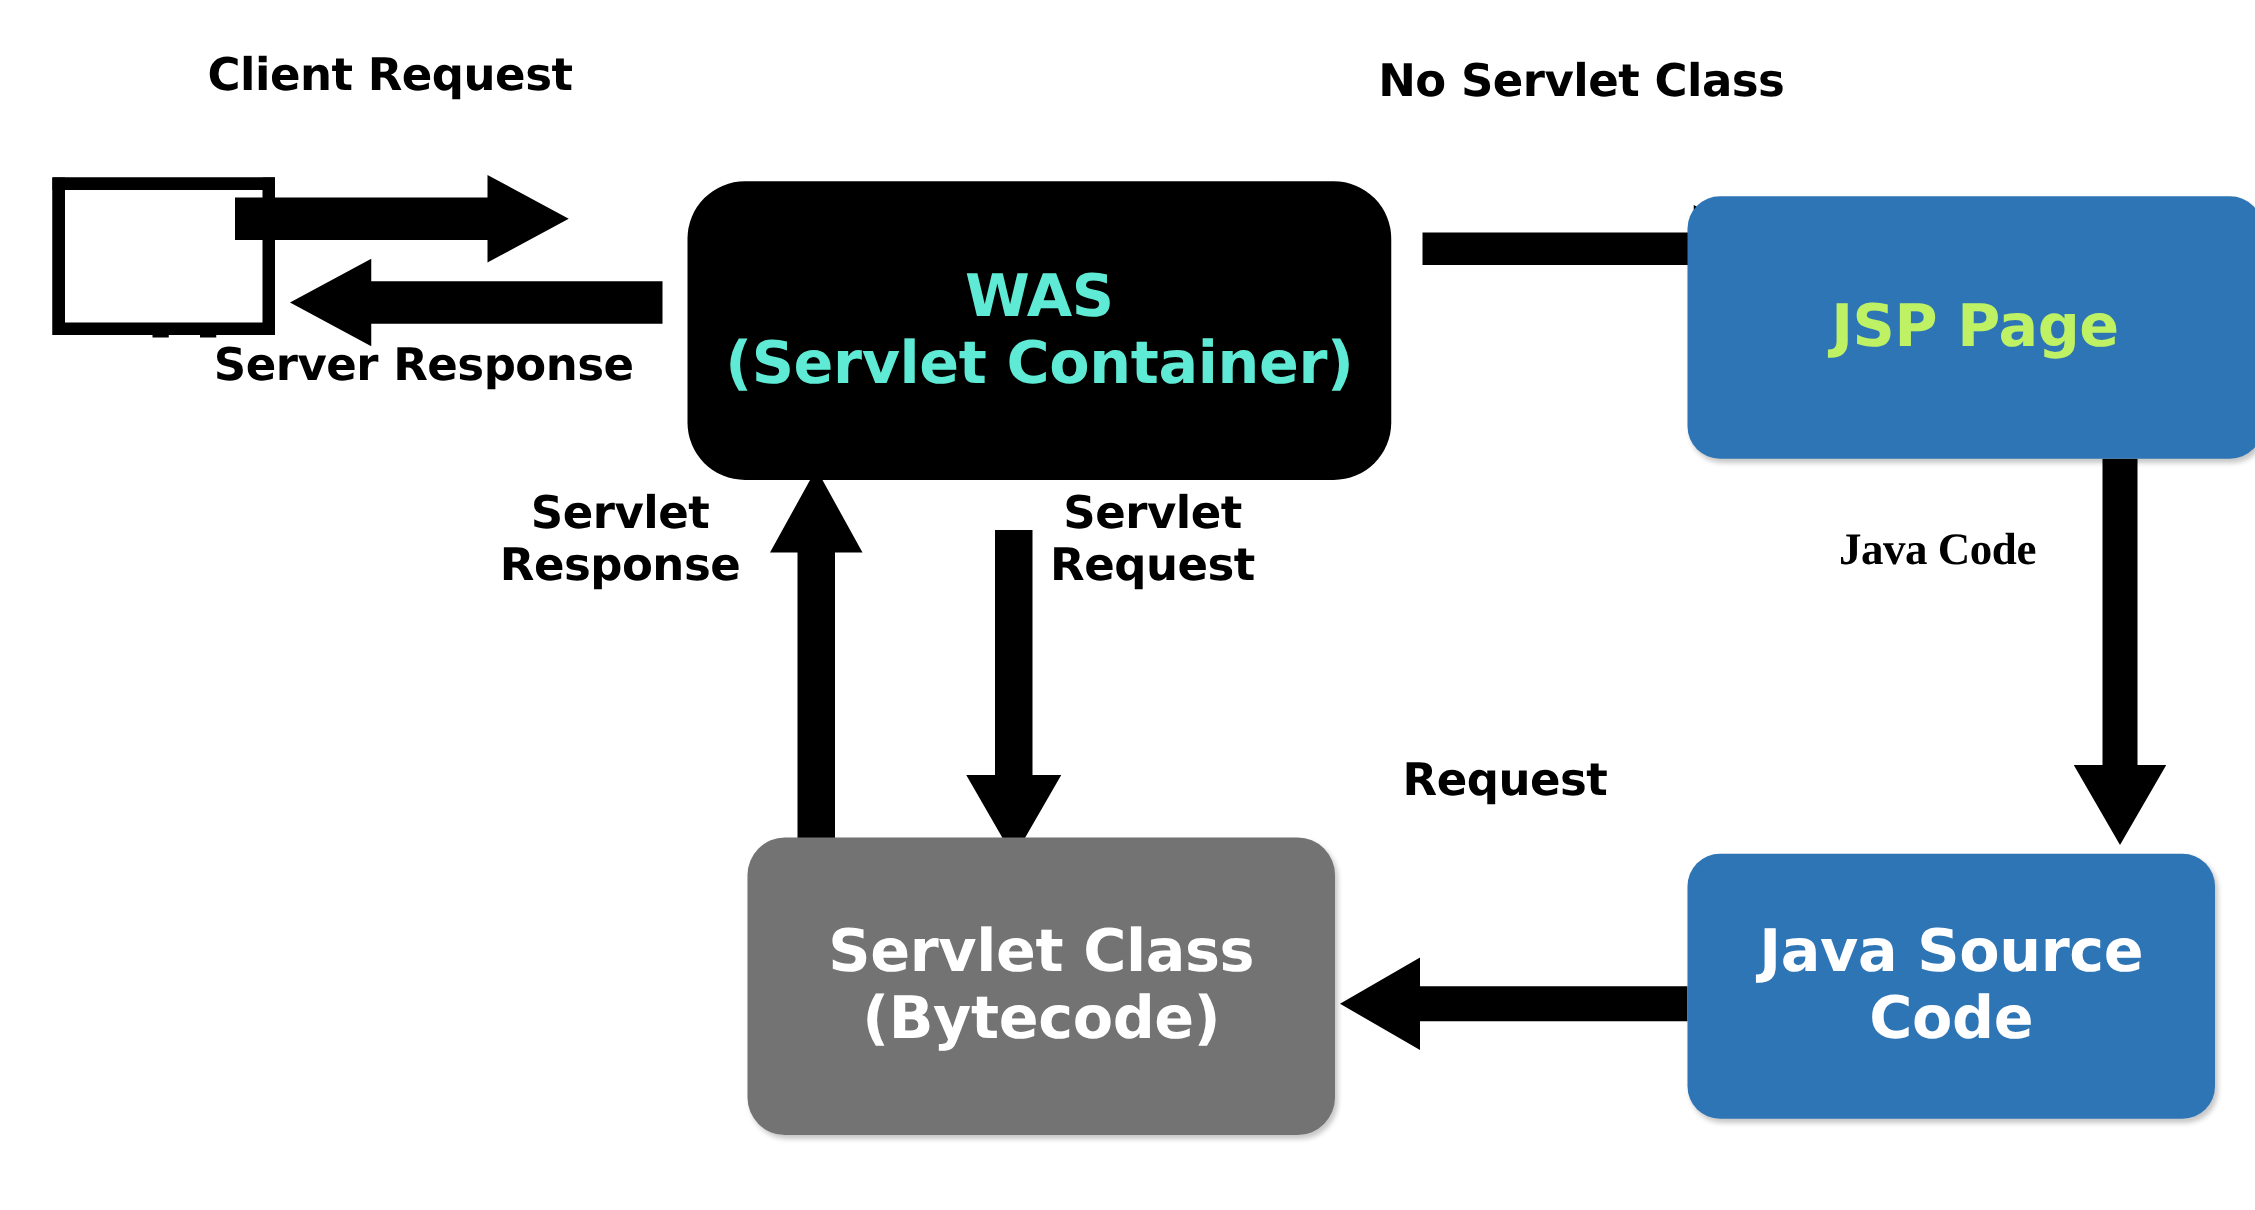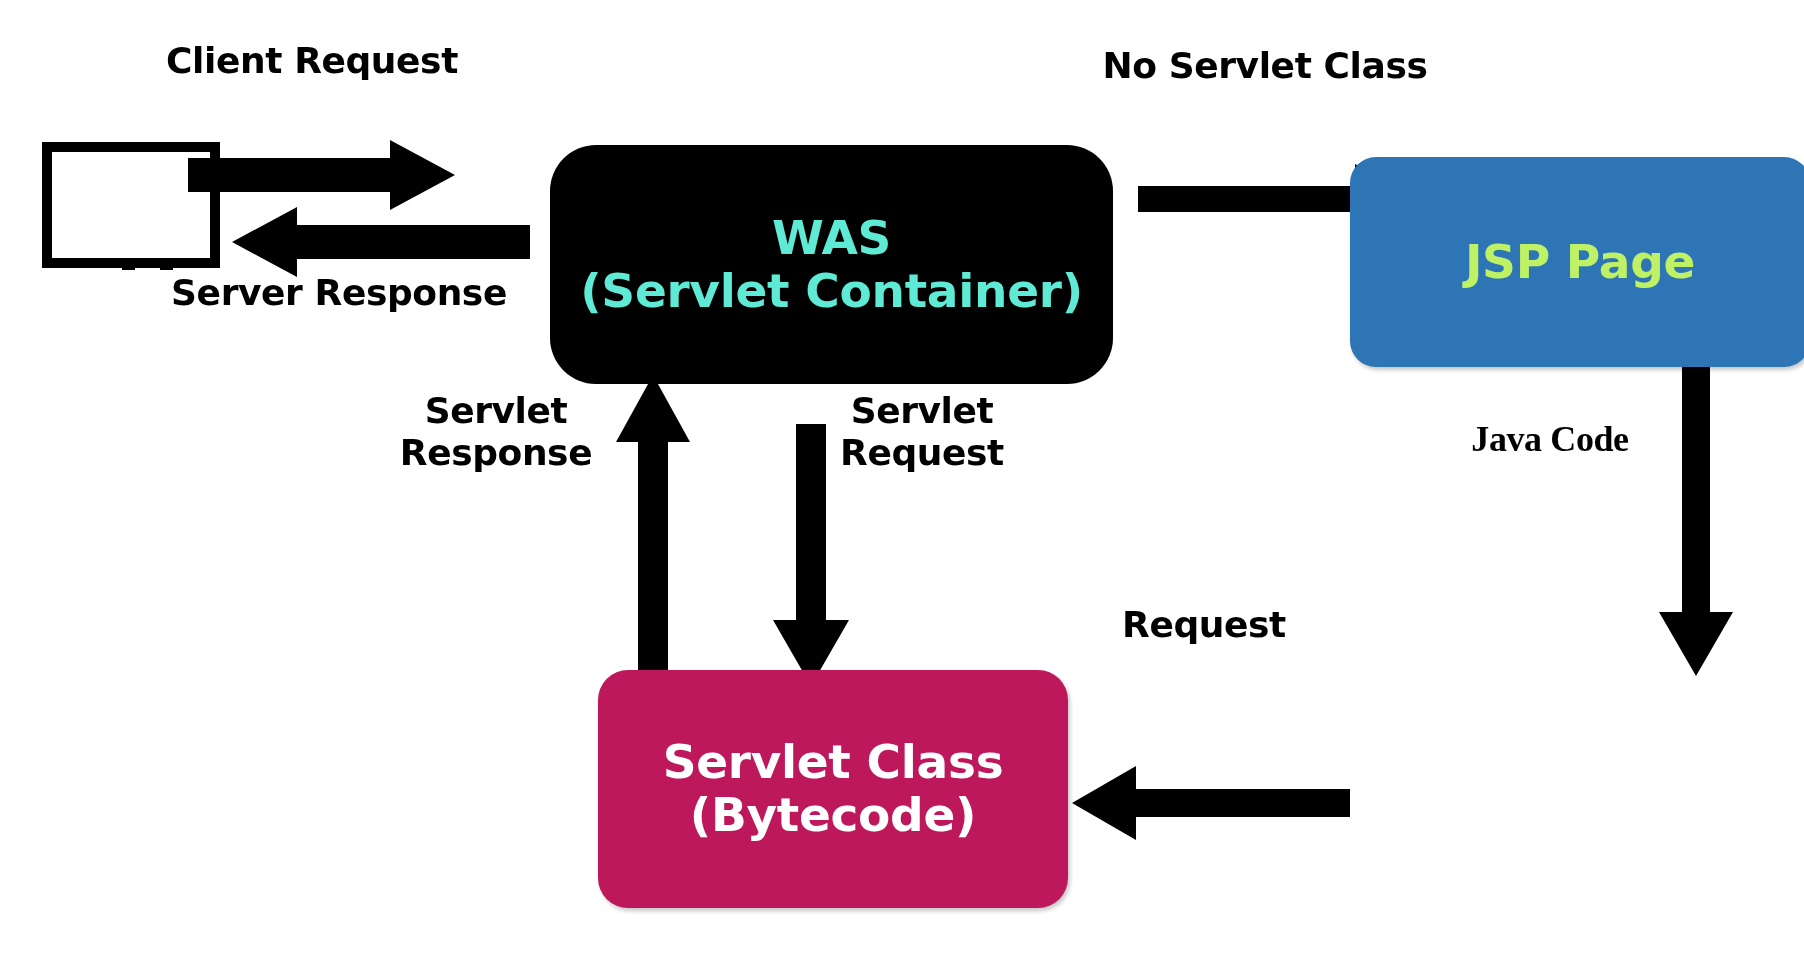--- a/index.html
+++ b/index.html
@@ -54,21 +54,21 @@
     color: #bef264;
     font-size: 47px;
     z-index: 6;
     box-shadow: 2px 3px 4px rgba(0,0,0,0.22);
   }
   .node-servlet-class {
     left: 598px;
     top: 670px;
     width: 470px;
     height: 238px;
-    background: #be185d;
+    background: #737373;
     border-radius: 30px;
     color: #ffffff;
     font-size: 47px;
     z-index: 6;
     box-shadow: 2px 3px 4px rgba(0,0,0,0.22);
   }
   .node-java-source {
     left: 1350px;
     top: 683px;
     width: 422px;
@@ -175,20 +175,22 @@
   </div>
 
   <div class="node node-was">WAS
 (Servlet Container)</div>
 
   <div class="node node-jsp">JSP Page</div>
 
   <div class="node node-servlet-class">Servlet Class
 (Bytecode)</div>
 
+  <div class="node node-java-source">Java Source
+Code</div>
 
   <div class="label label-client-request">Client Request</div>
 
   <div class="label label-server-response">Server Response</div>
 
   <div class="label label-no-servlet-class">No Servlet Class</div>
 
   <div class="label label-servlet-response">Servlet
 Response</div>
 

